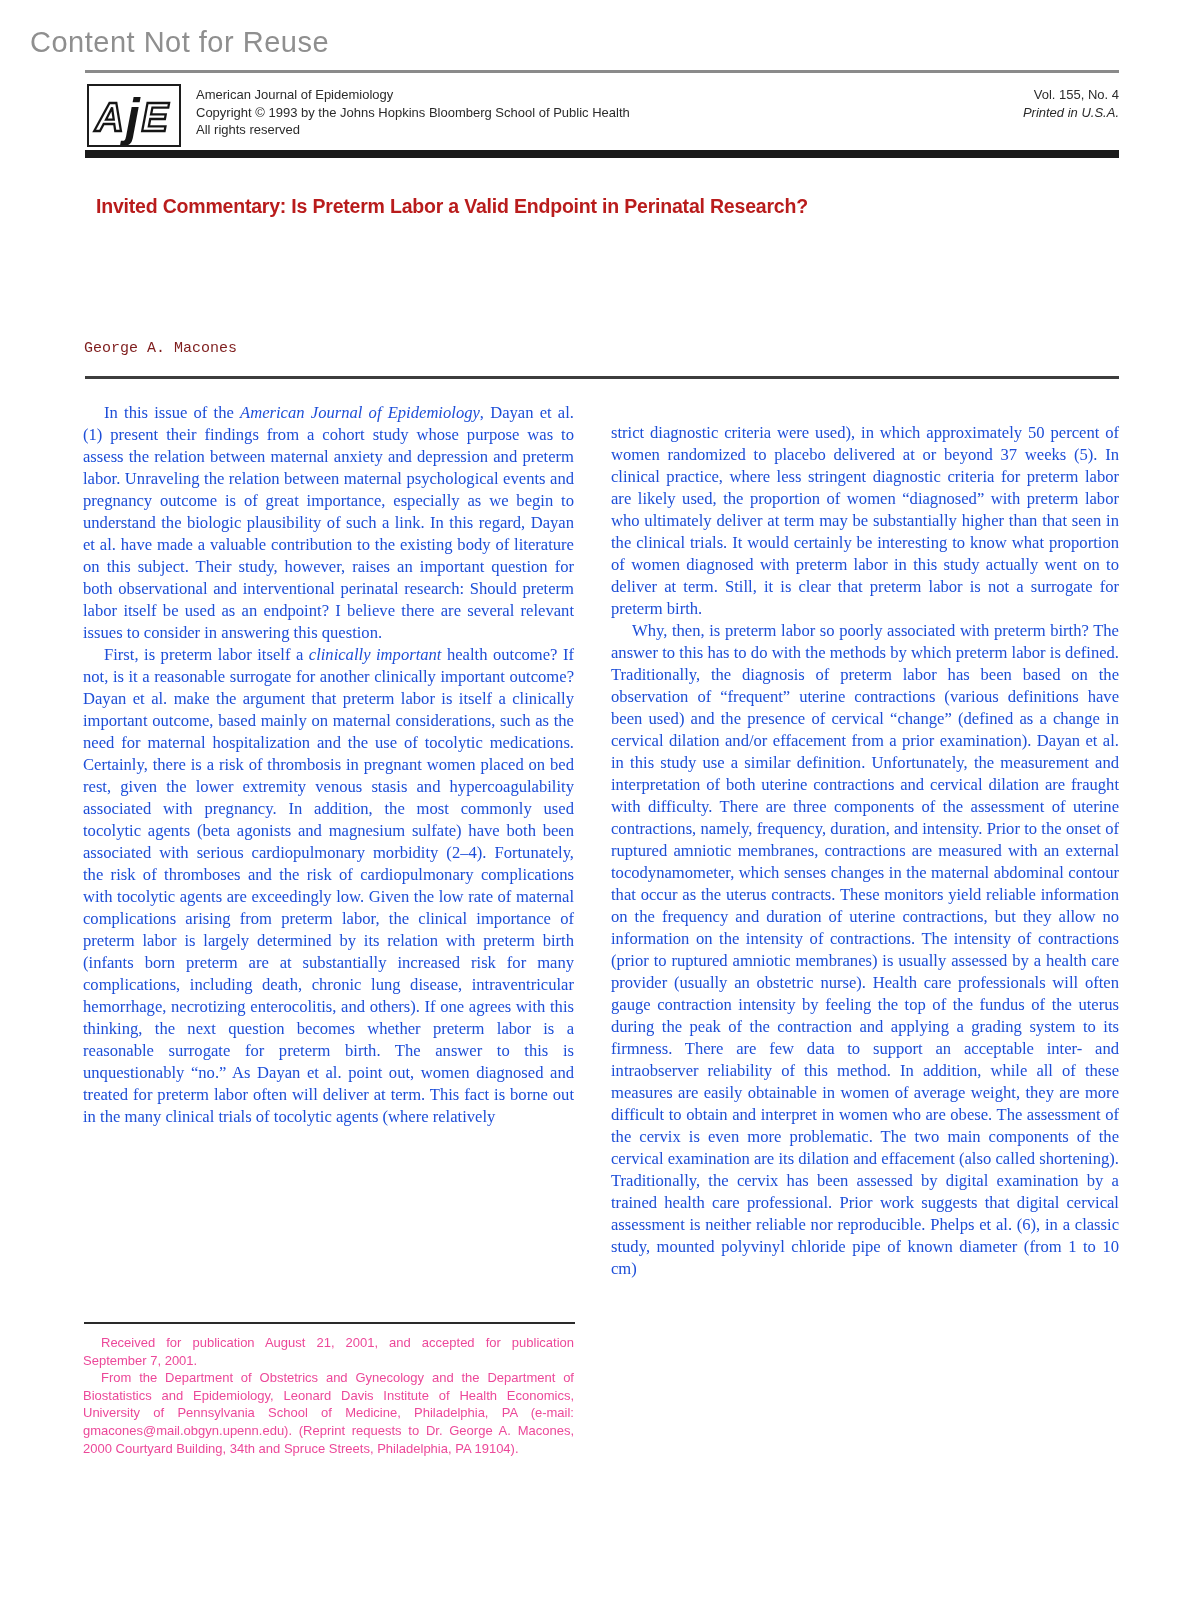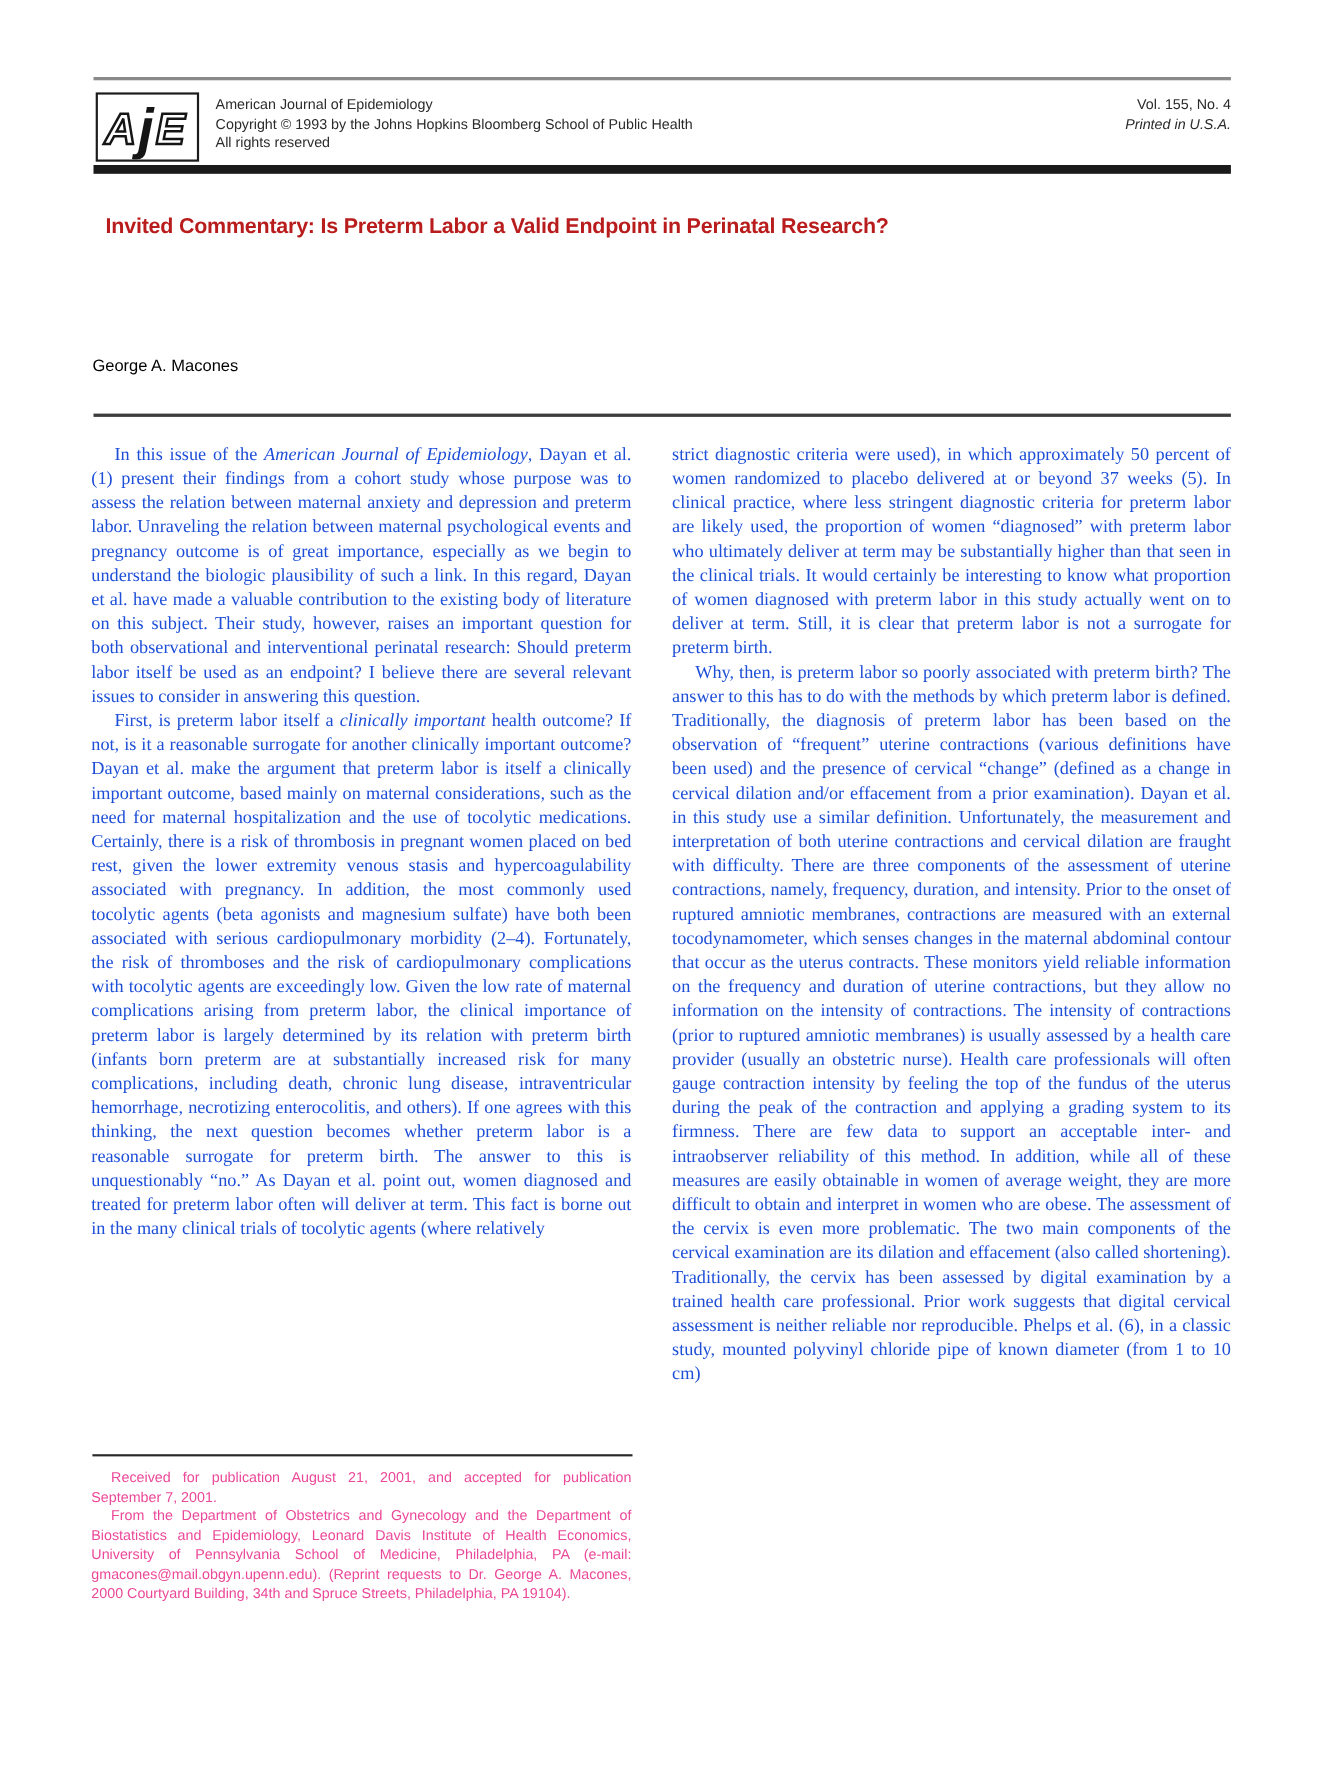--- a/index.html
+++ b/index.html
@@ -65,44 +65,44 @@
     margin: 12px;
     font-family: "Liberation Sans", sans-serif;
     font-weight: bold;
     font-size: 19.5px;
     line-height: 28px;
     letter-spacing: -0.2px;
     color: #b91c1c;
   }
   .author {
     position: absolute;
-    left: 84px; top: 324px;
-    font-family: Liberation Sans, sans-serif;
+    left: 84px; top: 340px;
+    font-family: Liberation Mono, monospace;
     font-size: 15px;
-    color: #000000;
+    color: #7f1d1d;
   }
   .author-rule {
     position: absolute;
     left: 85px; top: 376px;
     width: 1034px; height: 3px;
     background: #3d3d3d;
   }
   .col {
     position: absolute;
     top: 402px;
     font-size: 16.6px;
     line-height: 22px;
     text-align: justify;
     color: #1d4ed8;
   }
   .col p { margin: 0; }
   .col p.indent { text-indent: 21px; }
   .col em { font-style: italic; }
   .col-left  { left: 83px;  width: 491px; }
-  .col-right { left: 611px; width: 508px; }
+  .col-right { left: 611px; width: 508px; margin-top: 20px; }
   .footnote-rule {
     position: absolute;
     left: 84px; top: 1322px;
     width: 491px; height: 2px;
     background: #2a2a2a;
   }
   .footnote {
     position: absolute;
     left: 83px; top: 1334px;
     width: 491px;
@@ -122,20 +122,21 @@
     font-weight: bold;
     font-size: 15px;
     color: #222;
   }
 </style>
 </head>
 <body>
 
 <div class="page">
 
+  <div class="watermark">Content Not for Reuse</div>
 
   <div class="top-rule"></div>
 
   <div class="logo-box">
     <svg viewBox="0 0 92 62">
       <g font-family="'Liberation Sans', sans-serif" font-weight="bold" font-style="italic">
         <text x="5" y="47" font-size="42" fill="#ffffff" stroke="#151515" stroke-width="2.4">A</text>
         <text x="37" y="51" font-size="54" fill="#151515">j</text>
         <text x="54" y="47" font-size="42" fill="#ffffff" stroke="#151515" stroke-width="2.4">E</text>
       </g>

